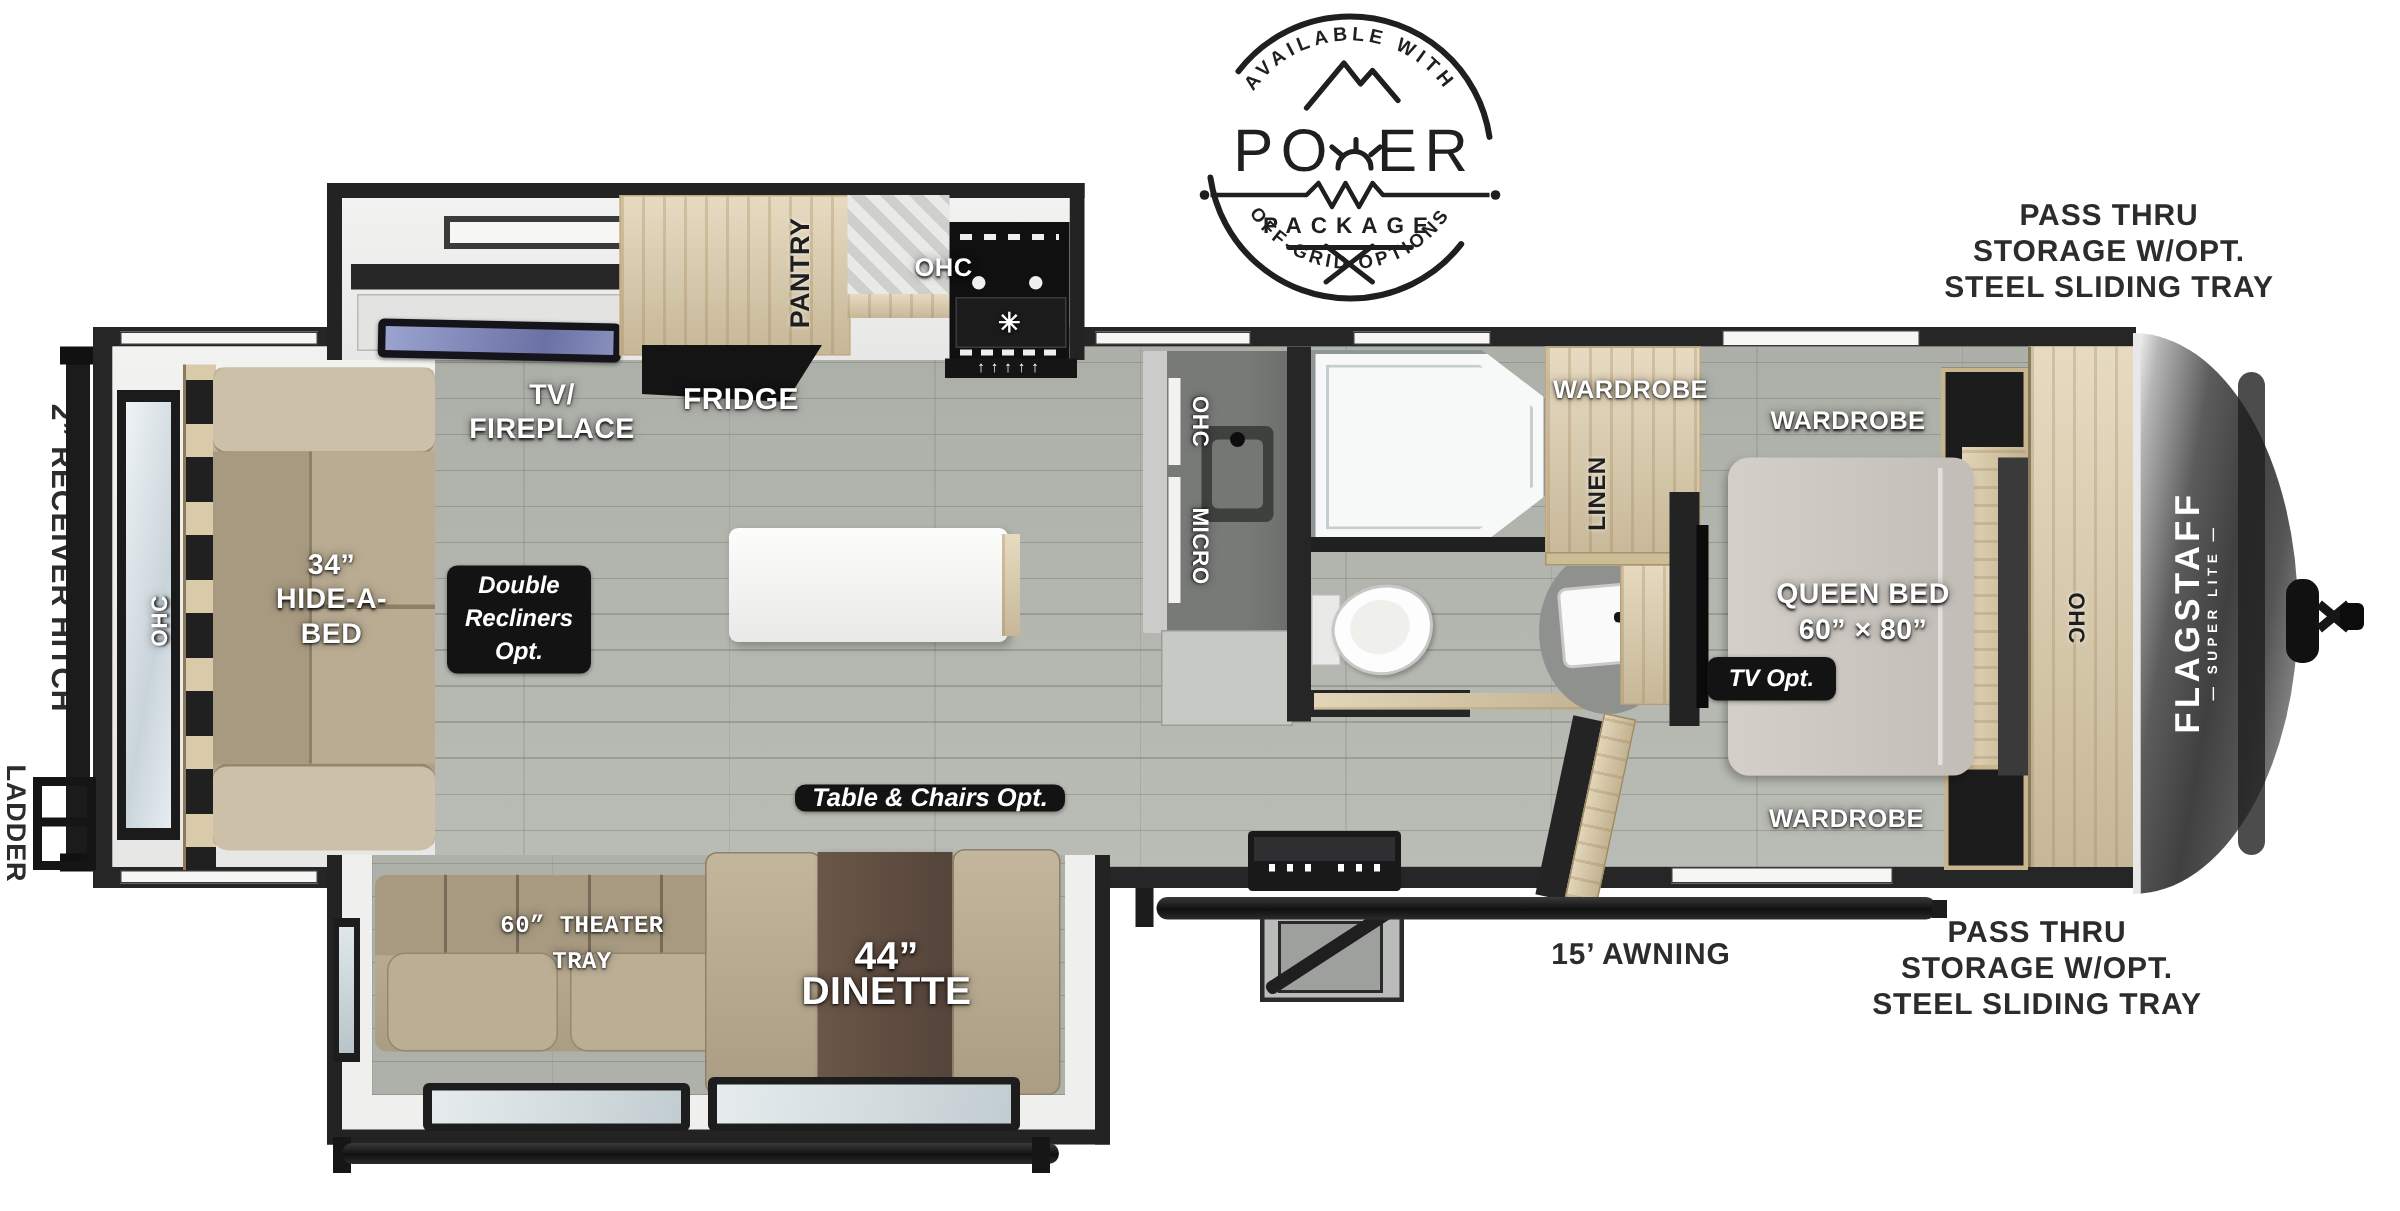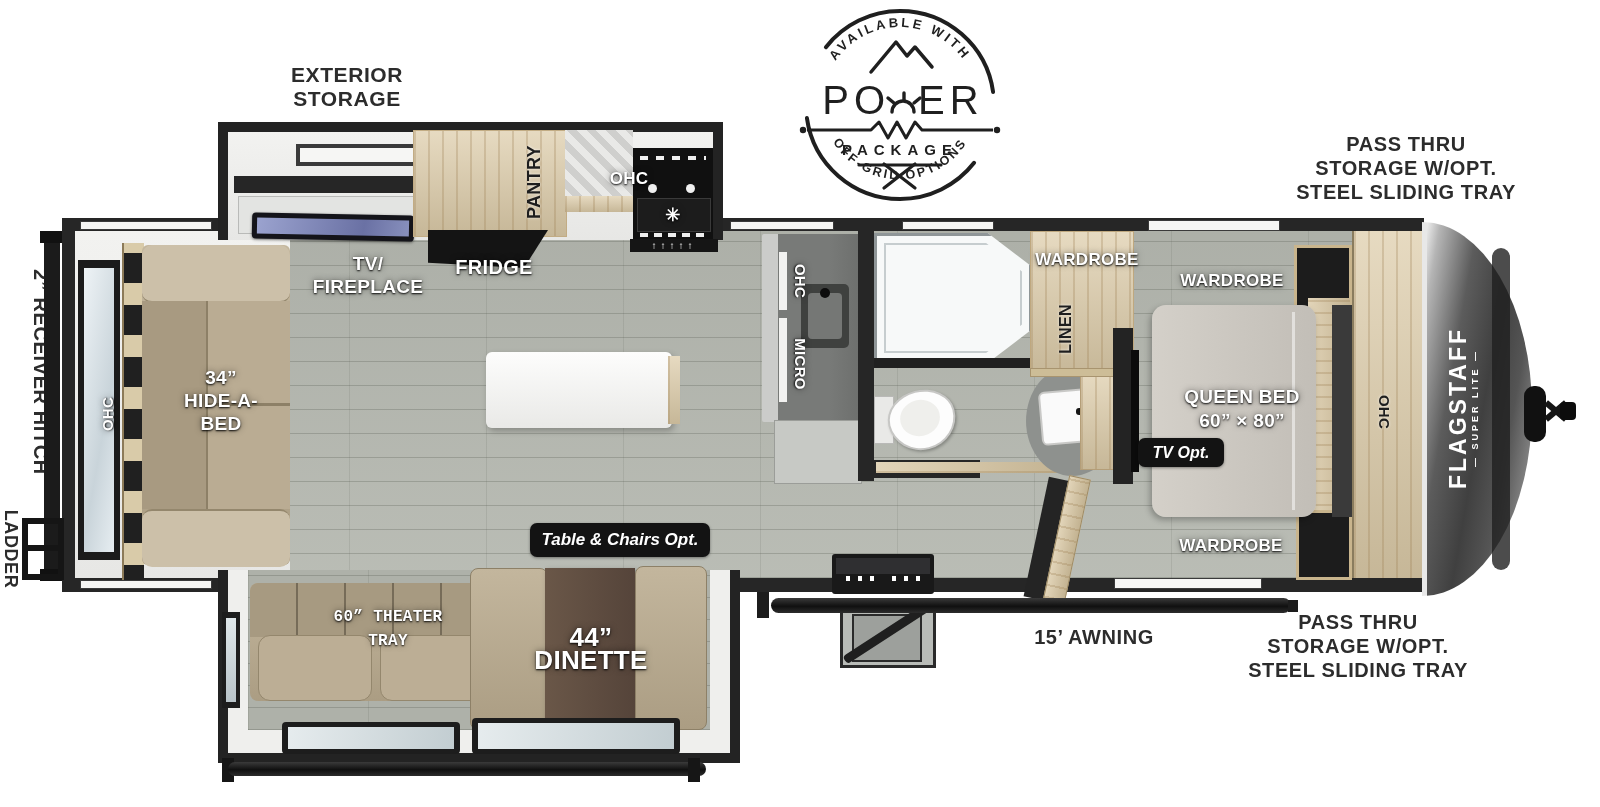--- a/index.html
+++ b/index.html
@@ -64,24 +64,20 @@
     </g>
     <path d="M 12,128 H 76 L 84,120 L 93,136 L 102,120 L 111,136 L 120,120 L 127,128 H 198" fill="none" stroke="#1f1f1f" stroke-width="3" stroke-linejoin="round"></path>
     <text x="105" y="153" text-anchor="middle" font-size="15" font-weight="bold" letter-spacing="6" fill="#1f1f1f">PACKAGE</text>
     <g stroke="#1f1f1f" stroke-width="3.2" stroke-linecap="round">
       <line x1="64" y1="163" x2="146" y2="163"></line>
       <line x1="89" y1="162" x2="120" y2="186"></line>
       <line x1="120" y1="162" x2="89" y2="186"></line>
     </g>
   </svg>
 
-  <div class="lbl lo ctr" style="left:347px;top:87px;font-size:21px;line-height:24px;">
-    <div>EXTERIOR</div>
-      <div>STORAGE</div>
-  </div>
   <div class="lbl lo ctr" style="left:1406px;top:168px;font-size:20px;line-height:24px;">
     <div>PASS THRU</div>
       <div>STORAGE W/OPT.</div>
       <div>STEEL SLIDING TRAY</div>
   </div>
   <div class="lbl lo ctr" style="left:1358px;top:646px;font-size:20px;line-height:24px;">
     <div>PASS THRU</div>
       <div>STORAGE W/OPT.</div>
       <div>STEEL SLIDING TRAY</div>
   </div>
@@ -246,20 +242,25 @@
       <div>DINETTE</div>
   </div>
   <div class="a" style="left:282px;top:722px;width:178px;height:32px;background:#1d1d1d;border-radius:4px;"></div>
   <div class="a" style="left:288px;top:727px;width:166px;height:22px;background:linear-gradient(100deg,#e6ecee,#c2cdd1);"></div>
   <div class="a" style="left:472px;top:718px;width:208px;height:36px;background:#1d1d1d;border-radius:4px;"></div>
   <div class="a" style="left:478px;top:723px;width:196px;height:26px;background:linear-gradient(100deg,#e6ecee,#c2cdd1);"></div>
   <div class="a" style="left:222px;top:758px;width:12px;height:24px;background:#161616;"></div>
   <div class="a" style="left:228px;top:762px;width:478px;height:14px;background:linear-gradient(180deg,#3a3a3a,#101010 55%,#2c2c2c);border-radius:7px;"></div>
   <div class="a" style="left:688px;top:758px;width:12px;height:24px;background:#161616;"></div>
 
-  <div class="badge" style="left:530px;top:523px;width:180px;height:34px;font-size:17px;">
+  <div class="badge" style="left:298px;top:377px;width:96px;height:72px;font-size:16px;line-height:22px;">
+    <div>Double</div>
+      <div>Recliners</div>
+      <div>Opt.</div>
+  </div>
+  <div class="badge" style="left:530px;top:523px;width:180px;height:18px;font-size:17px;">
     <div>Table &amp; Chairs Opt.</div>
   </div>
   <div class="badge" style="left:1138px;top:438px;width:86px;height:29px;font-size:16px;">
     <div>TV Opt.</div>
   </div>
 
 </div>
 
 </body></html>

